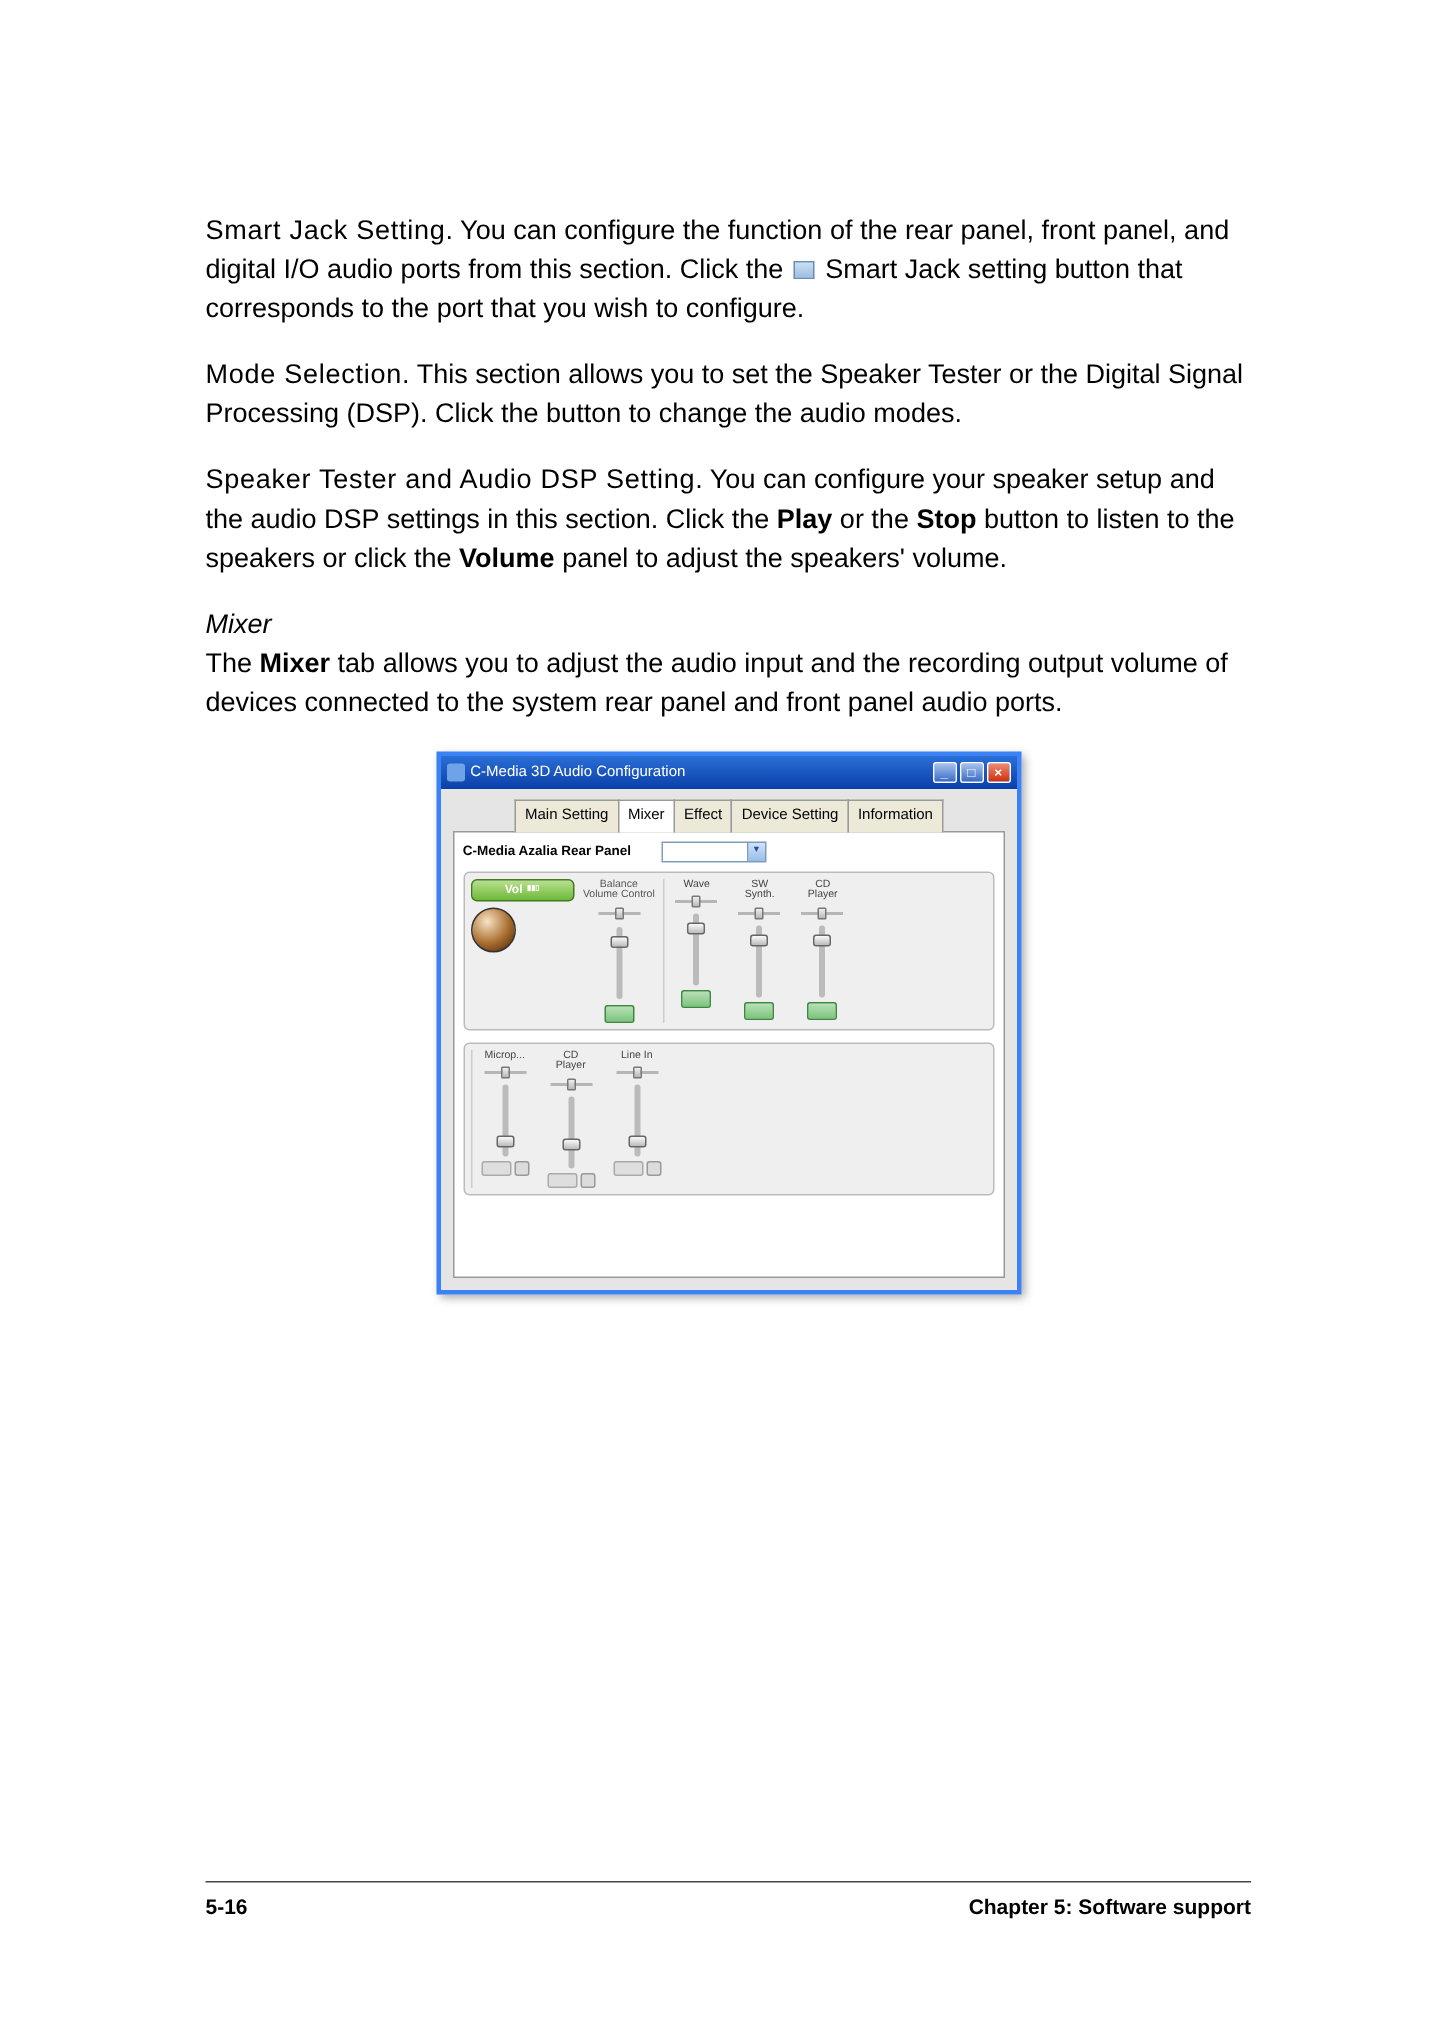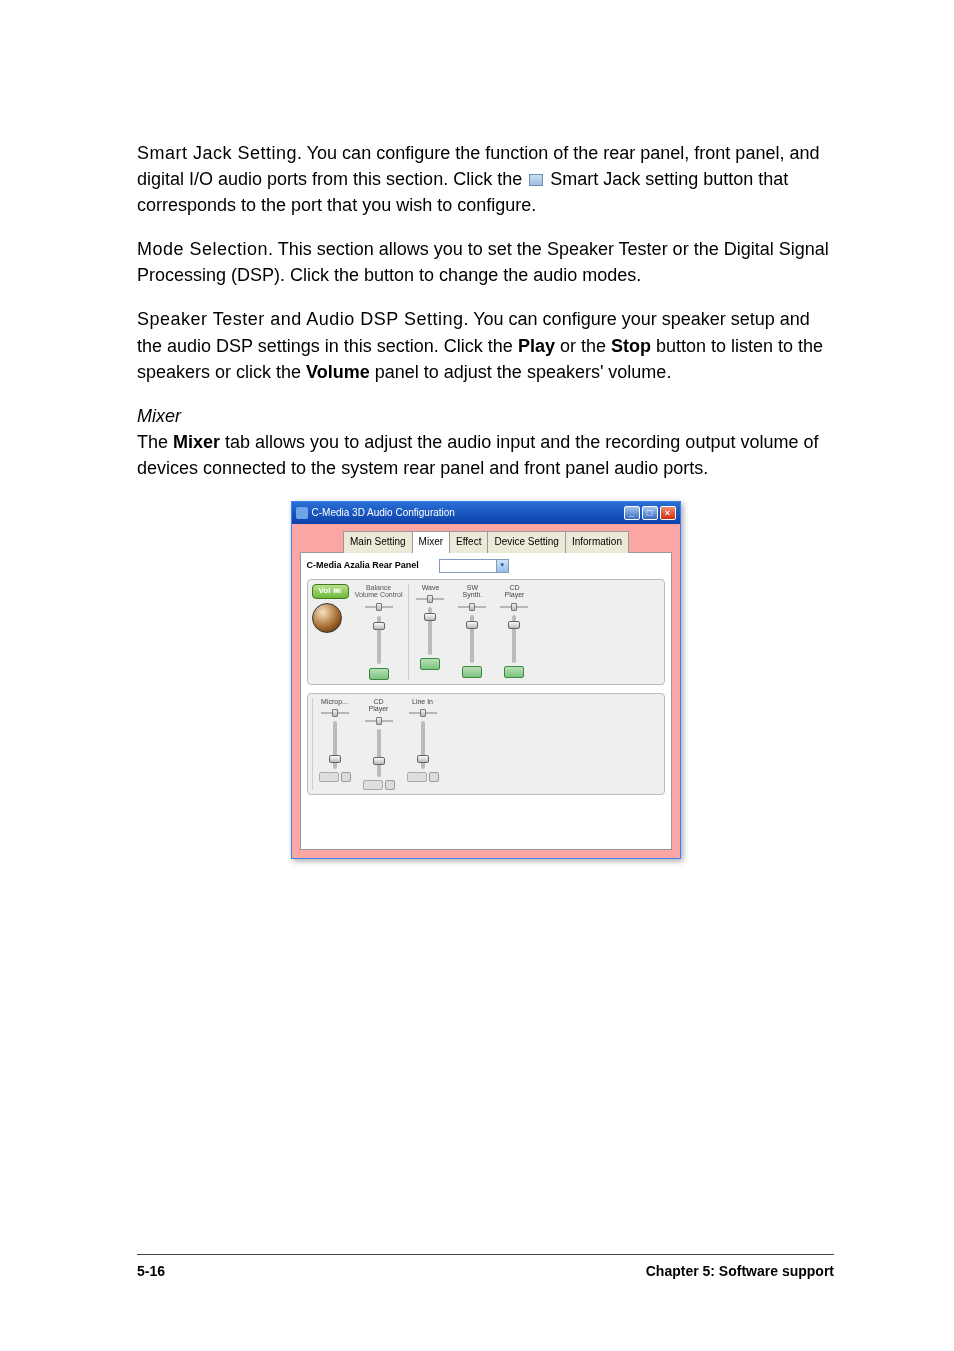--- a/index.html
+++ b/index.html
@@ -25,22 +25,22 @@
       vertical-align: middle;
       margin: 0 2px;
     }
     
     .shot-wrap {
       margin: 20px auto 0 auto;
       width: 390px;
     }
     .shot {
       width: 390px;
-      background: #fca5a5;
-      border: 1px solid #3b82f6;
+      background: #e5e5e5;
+      border: 3px solid #3b82f6;
       box-shadow: 2px 2px 6px rgba(0,0,0,.35);
       font-size: 9px;
     }
     .titlebar {
       height: 22px;
       background: linear-gradient(#2a6fd6,#0a3fa8);
       color: #fff;
       display: flex;
       align-items: center;
       padding: 0 4px;
@@ -74,21 +74,21 @@
     }
     .dd .arrow { width:12px; height:12px; background:linear-gradient(#cfe3fb,#98bde9); border-left:1px solid #7f9db9; display:flex;align-items:center;justify-content:center; color:#2a4c90;font-size:7px;}
     .panel {
       background:#efefef; border:1px solid #bbb; border-radius:4px;
       padding:4px; margin-bottom:8px; display:flex; gap:6px;
     }
     .panel-inner-left { display:flex; gap:6px; }
     .pill {
       background: linear-gradient(#b9e08e,#6eb93a);
       border:1px solid #3f7a1f; border-radius:4px;
-      height:15px; display:flex; align-items:center; padding:0 6px;
+      height:15px; display:flex; align-items:center; padding:0 22px;
       color:#fff; font-size:8px; font-weight:bold;
     }
     .pill .dot { width:5px; height:5px; background:#ff2a2a; border-radius:50%; margin-left:4px; }
     .knob-col { display:flex; flex-direction:column; align-items:center; gap:4px; }
     .sublabel2 { font-size:7px; color:#555; line-height:1.0; text-align:center; }
     .knob {
       width:30px; height:30px; border-radius:50%;
       background: radial-gradient(circle at 35% 30%, #f7e3c3, #a86c2e 55%, #412004);
       border:1px solid #333;
     }

